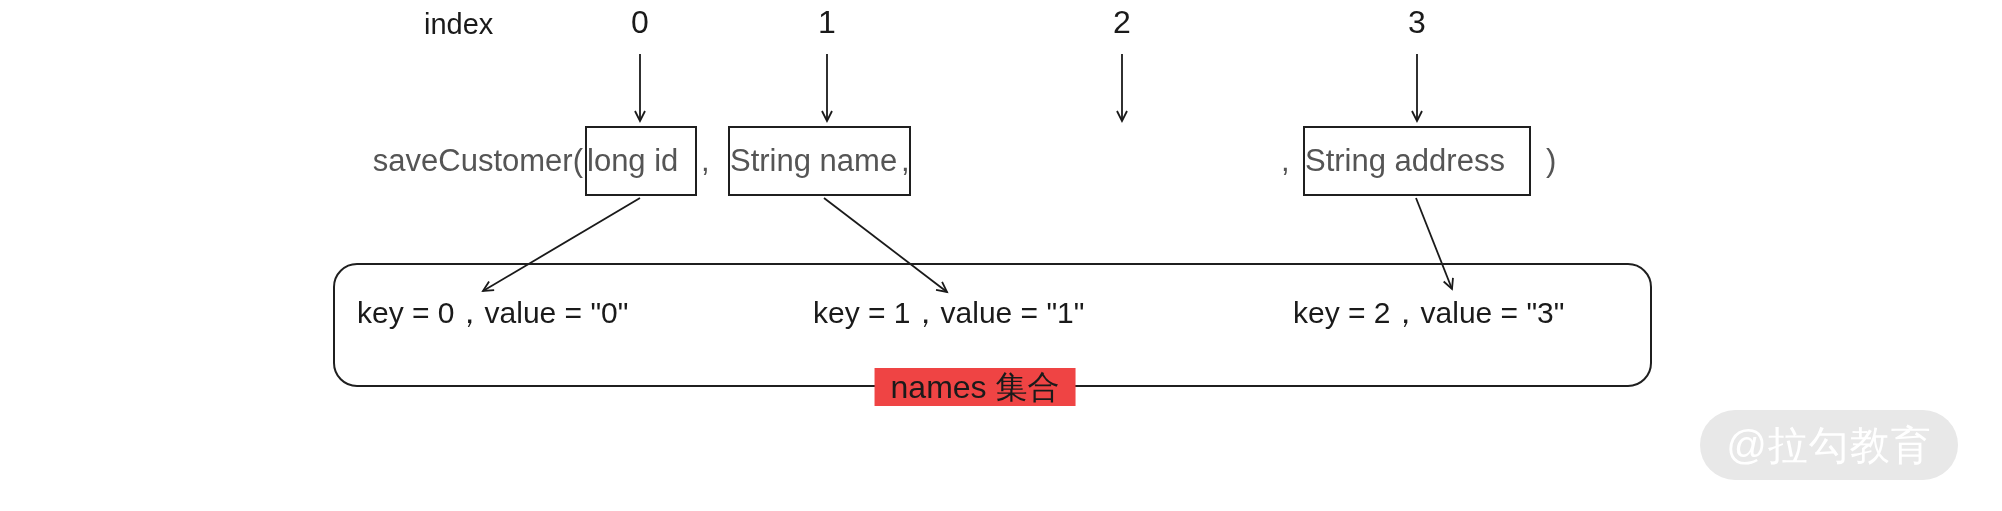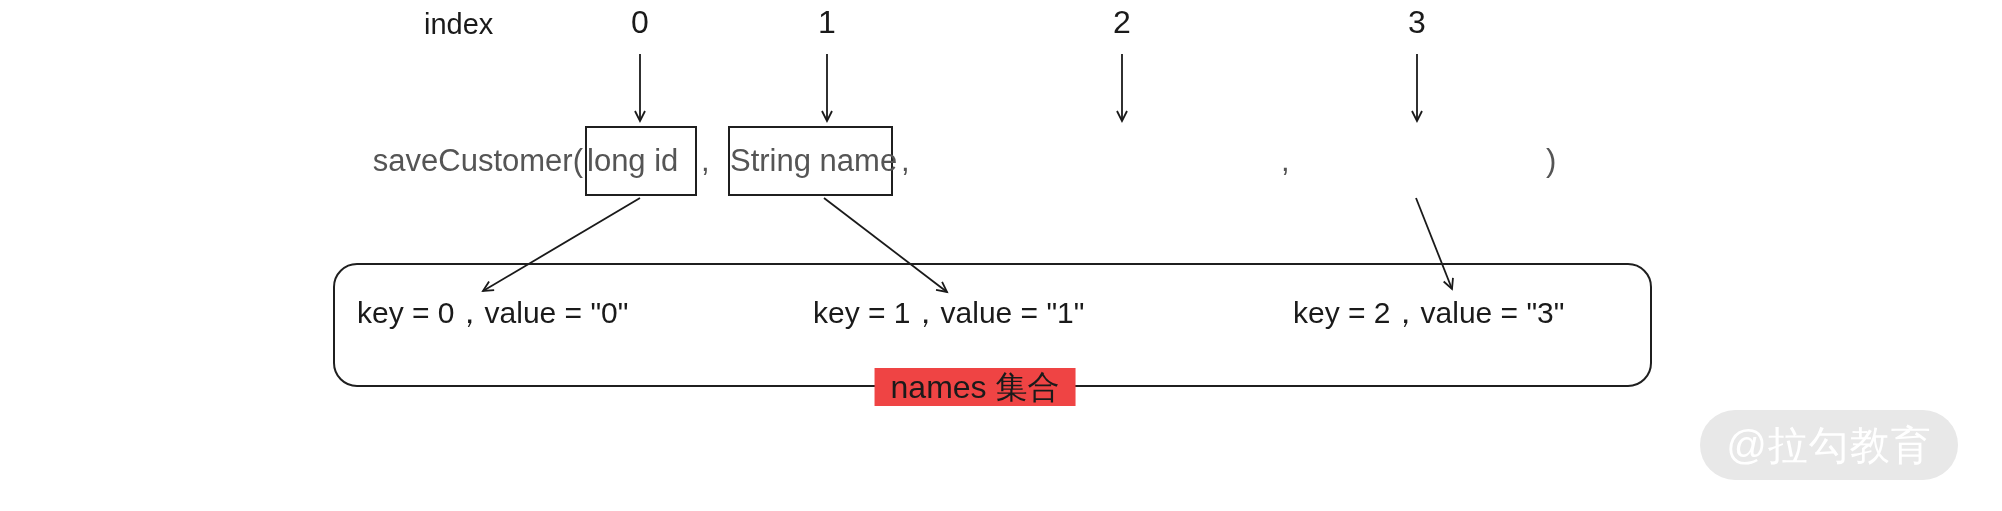--- a/index.html
+++ b/index.html
@@ -75,27 +75,30 @@
     <line x1="1416" y1="198" x2="1452" y2="289" stroke="#1a1a1a" stroke-width="1.8" marker-end="url(#arrowhead)"></line>
   </svg>
 
   <span class="abs sig-text" style="right:1419px;text-align:center;">saveCustomer(</span>
 
   <div class="abs param-box" style="left:585px;width:112px;">
     <span>long id</span>
   </div>
   <span class="abs sig-text" style="left:701px;">,</span>
 
-  <div class="abs param-box" style="left:728px;width:165px;">
+  <div class="abs param-box" style="left:728px;width:183px;">
     <span>String name</span>
   </div>
   <span class="abs sig-text" style="left:901px;">,</span>
 
   <span class="abs sig-text" style="left:1281px;">,</span>
 
+  <div class="abs param-box" style="left:1303px;width:228px;">
+    <span>String address</span>
+  </div>
   <span class="abs sig-text" style="left:1546px;">)</span>
 
   <div class="abs map-box"></div>
 
   <span class="abs map-entry" style="left:357px;">key = 0，value = "0"</span>
   <span class="abs map-entry" style="left:813px;">key = 1，value = "1"</span>
   <span class="abs map-entry" style="left:1293px;">key = 2，value = "3"</span>
 
   <span class="abs map-label">names 集合</span>
 

